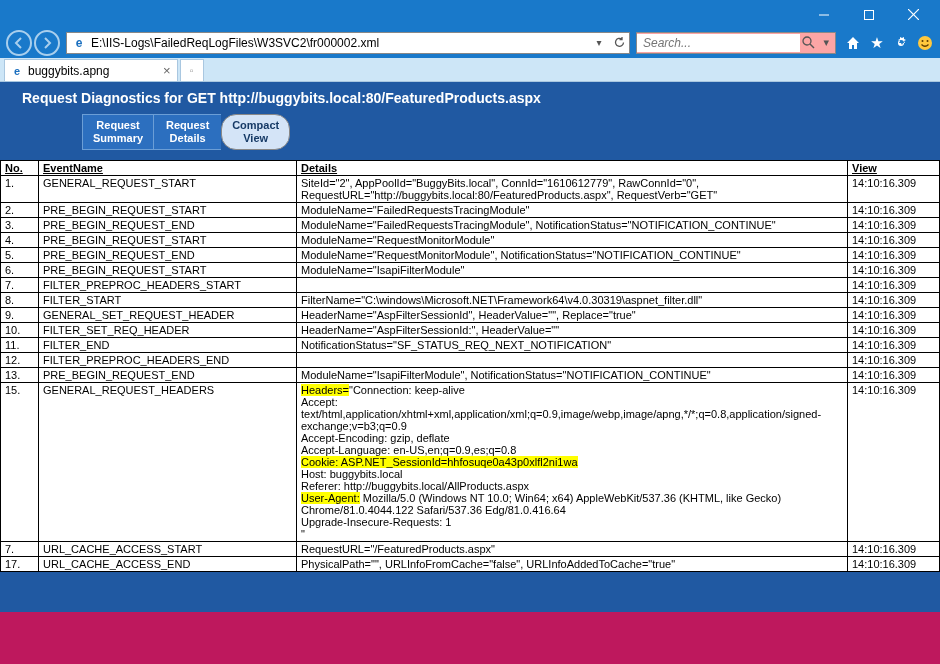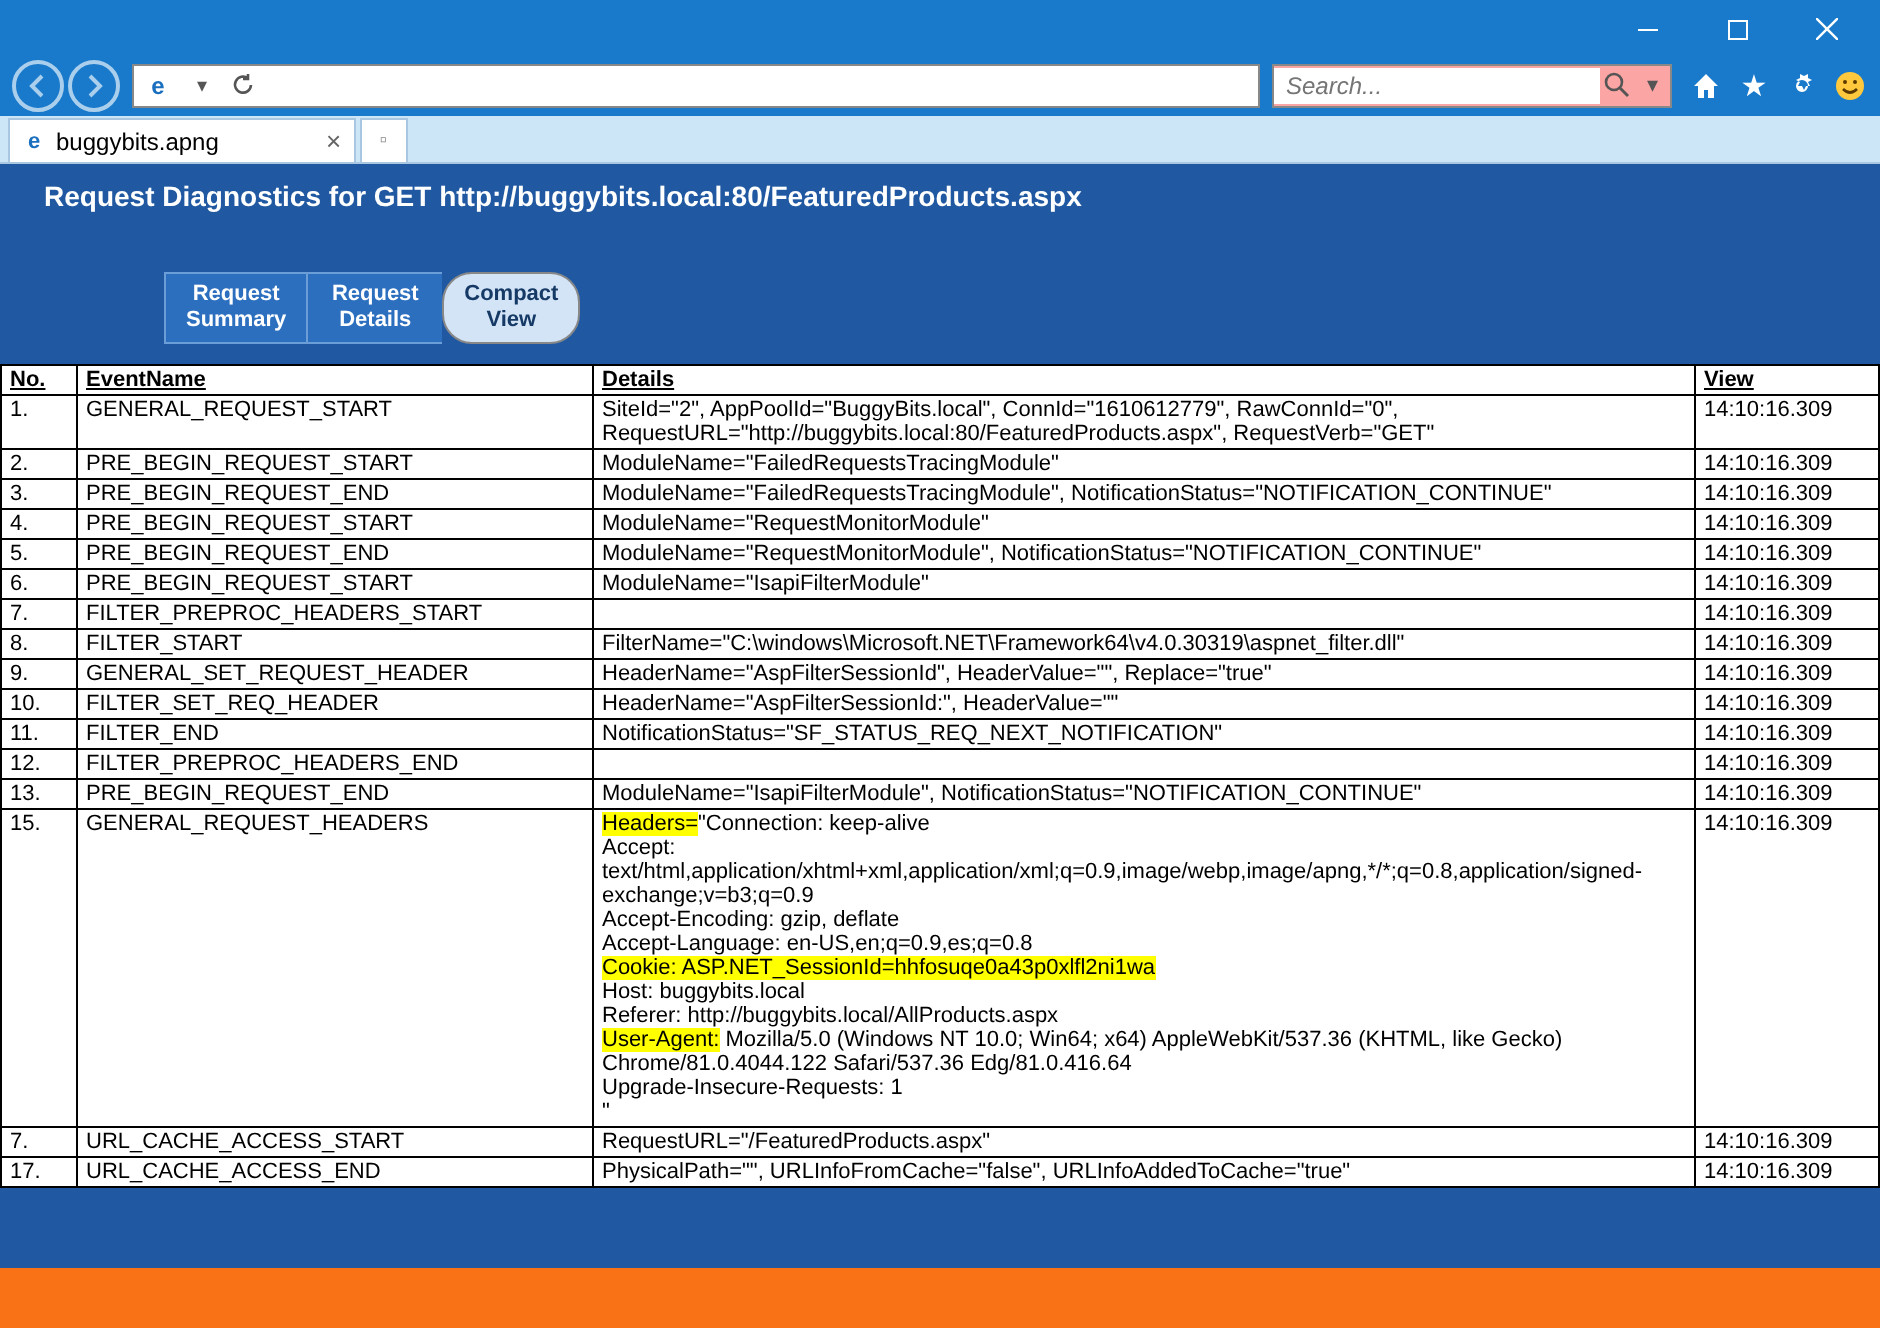--- a/index.html
+++ b/index.html
@@ -22,24 +22,24 @@
   .searchbox .sb-btn { width: 22px; display: flex; align-items: center; justify-content: center; color: #555; font-size: 11px; }
   .nav-icons { display: flex; gap: 6px; margin-left: 6px; }
   .nav-icons .ni { width: 18px; height: 18px; display: flex; align-items: center; justify-content: center; color: #fff; font-size: 15px; }
 
   .tabstrip { background: #cde6f7; height: 24px; display: flex; align-items: flex-end; padding-left: 4px; border-bottom: 1px solid #a9c7e0; }
   .tab { background: #fff; height: 22px; display: flex; align-items: center; padding: 0 5px; border: 1px solid #a9c7e0; border-bottom: none; margin-right: 2px; gap: 4px; font-size: 12px; }
   .tab .favicon { width: 14px; height: 14px; display: flex; align-items: center; justify-content: center; color: #1a6fbf; font-size: 11px; font-weight: bold; }
   .tab .tab-close { color: #666; font-size: 13px; padding: 0 1px; }
   .tab.new { width: 24px; padding: 0; justify-content: center; }
 
-  .content { height: calc(664px - 29px - 29px - 24px); overflow-y: scroll; overflow-x: hidden; background: #f97316; }
+  .content { height: calc(664px - 29px - 29px - 24px); overflow-y: scroll; overflow-x: hidden; background: #be185d; }
   .content-inner { background: #2059a2; padding-bottom: 40px; }
   .req-header { background: #2059a2; color: #fff; padding: 8px 12px 6px 22px; font-size: 14px; font-weight: bold; }
-  .tabnav { display: flex; padding: 2px 0 10px 82px; gap: 0; margin-top: 22px; }
+  .tabnav { display: flex; padding: 2px 0 10px 82px; gap: 0; }
   .tabnav .tn { background: #2c6fbf; color: #fff; font-size: 11px; font-weight: bold; text-align: center; padding: 4px 10px; border: 1px solid #6b9ed6; border-right: none; line-height: 1.2; min-width: 68px; }
   .tabnav .tn:last-child { border-right: 1px solid #6b9ed6; }
   .tabnav .tn.active { background: #d4e4f7; color: #163a66; border-color: #888; }
 
   .grid-wrap { background: #fff; margin: 0; }
   table.grid { width: 100%; border-collapse: collapse; table-layout: fixed; }
   table.grid th, table.grid td { border: 1px solid #000; padding: 1px 4px; font-size: 11px; text-align: left; vertical-align: top; font-family: Tahoma, sans-serif; word-wrap: break-word; }
   table.grid th { font-weight: bold; background: #fff; text-decoration: underline; }
   .col-no { width: 38px; }
   .col-ev { width: 258px; }
@@ -79,20 +79,21 @@
         <path d="M9 2 L4 7 L9 12"></path>
       </svg>
   </div>
   <div class="navcircle">
     <svg width="14" height="14">
         <path d="M5 2 L10 7 L5 12"></path>
       </svg>
   </div>
   <div class="addressbar">
     <span class="ie-icon">e</span>
+    <input type="text" value="E:\IIS-Logs\FailedReqLogFiles\W3SVC2\fr000002.xml" style="">
     <span class="addr-btn">▾</span>
     <span class="addr-btn">
       <svg width="13" height="13" viewBox="0 0 13 13">
           <path d="M10.5 6.5 A4 4 0 1 1 9 3.2 M9 1 L9 3.5 L6.5 3.5" fill="none" stroke="#555" stroke-width="1.3"></path>
         </svg>
     </span>
   </div>
   <div class="searchbox">
     <input type="text" placeholder="Search..." style="">
     <span class="sb-btn">

